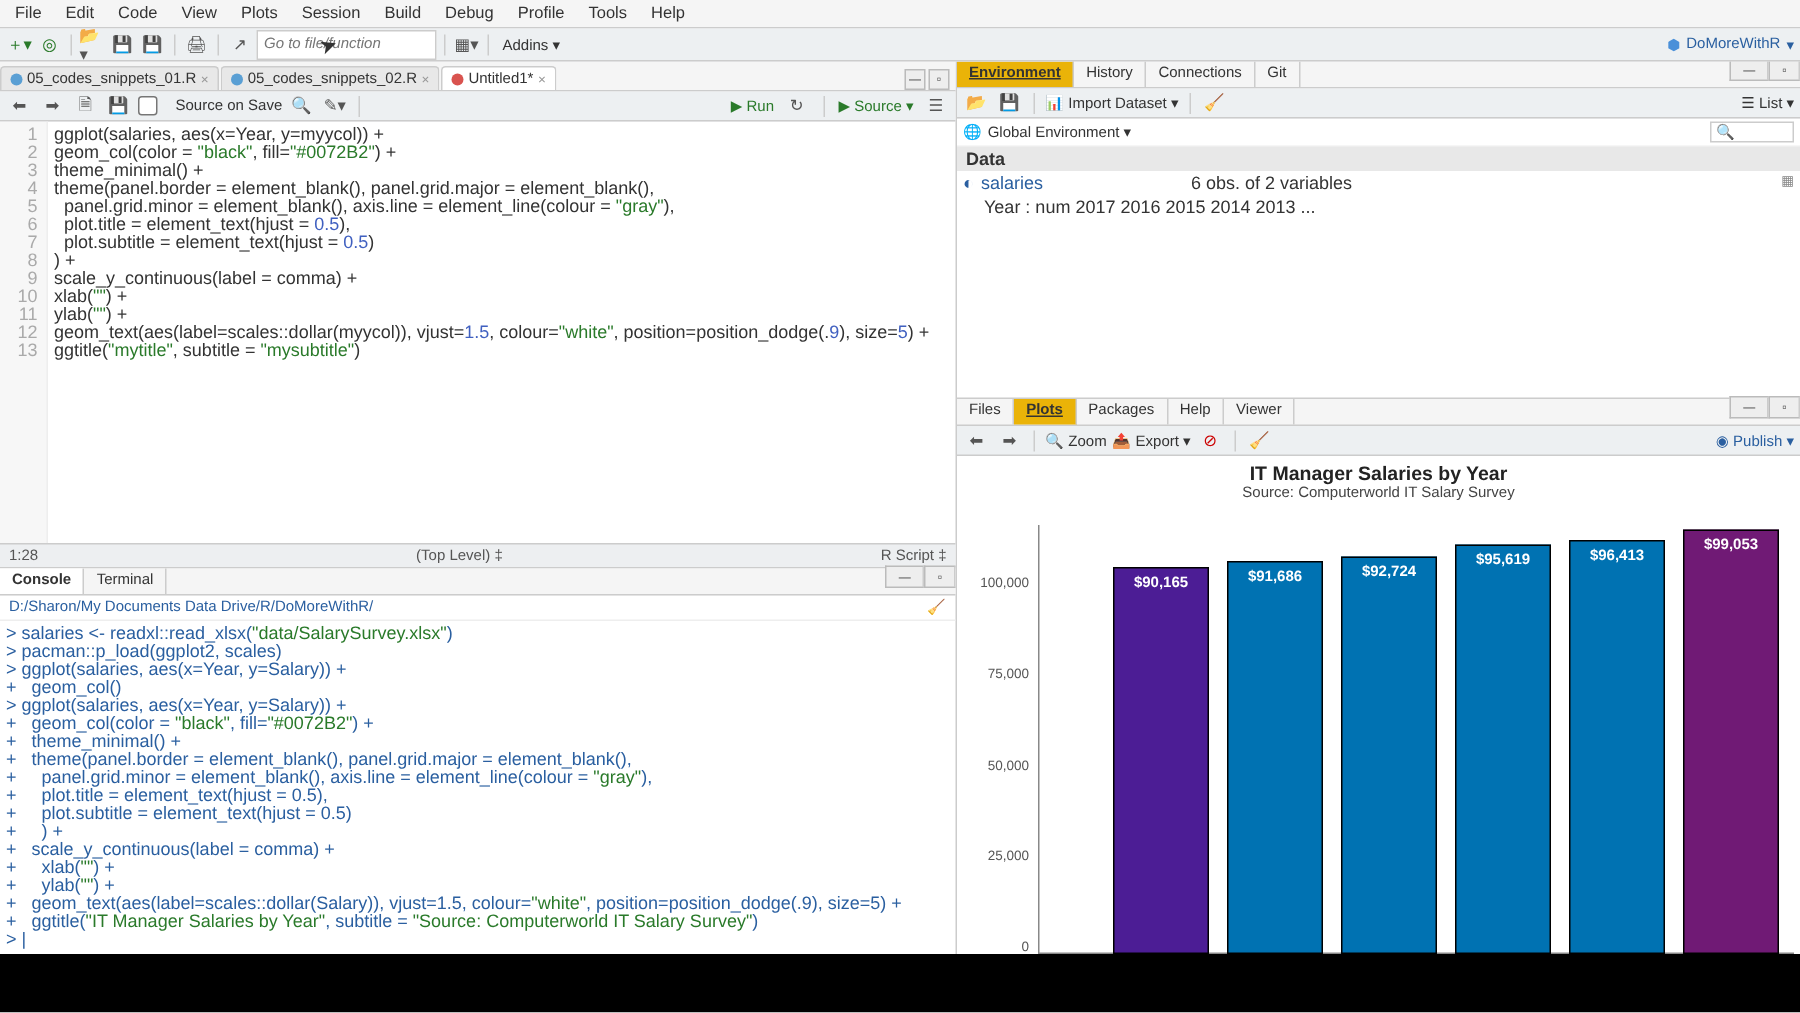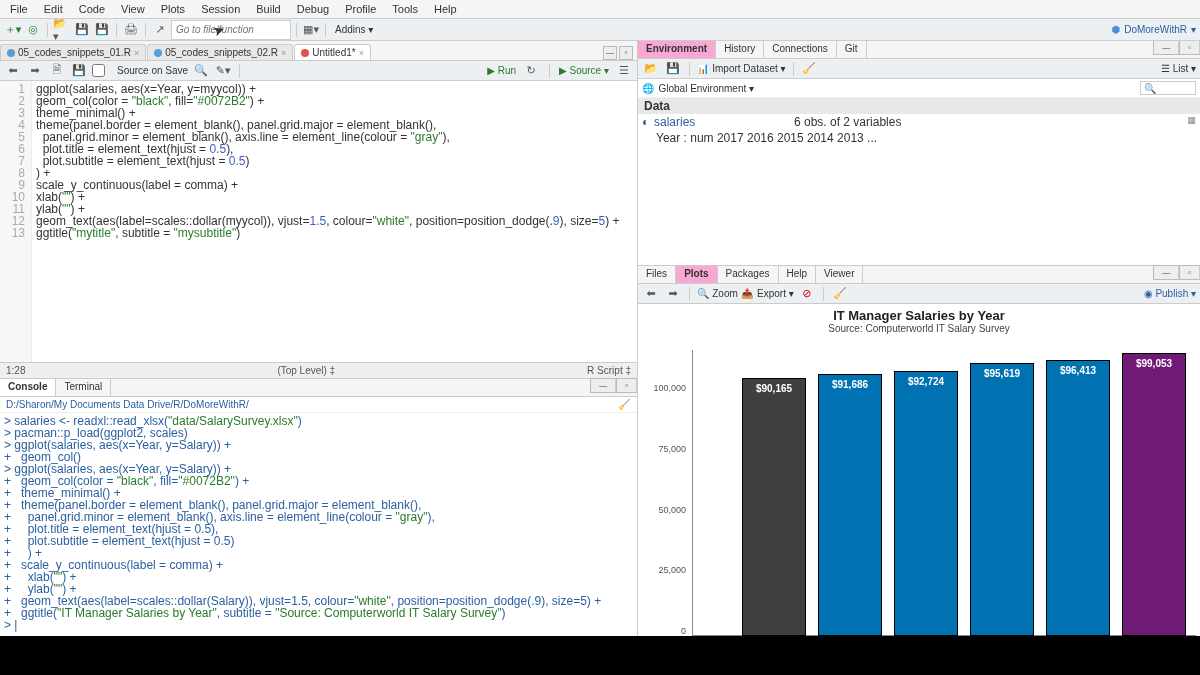--- a/index.html
+++ b/index.html
@@ -57,21 +57,21 @@
 .ctabs span.active { background:#fff; font-weight:bold; }
 .cpath { padding:2px 6px; font-size:10px; color:#2a5fa0; border-bottom:1px solid #eee; display:flex; justify-content:space-between; }
 .cpath .cmin { color:#888; }
 .console { flex:1; padding:2px 4px; font-family:Consolas,"Lucida Console",monospace; font-size:12px; line-height:12px; white-space:pre; color:#2a5fa0; overflow:hidden; }
 .console .str { color:#2a7a2a; }
 
 
 .env-pane { height:225px; display:flex; flex-direction:column; border-bottom:1px solid #ccc; }
 .etabs { display:flex; background:#f5f5f5; border-bottom:1px solid #ccc; height:18px; font-size:10px; }
 .etabs span { padding:2px 8px; border-right:1px solid #ccc; }
-.etabs span.active { background:#f9a8d4; font-weight:bold; }
+.etabs span.active { background:#eab308; font-weight:bold;text-decoration:underline; }
 .env-toolbar { display:flex; align-items:center; gap:4px; padding:2px 4px; background:#edf0f2; border-bottom:1px solid #ccc; height:20px; font-size:10px; }
 .env-toolbar .list { margin-left:auto; }
 .env-scope { display:flex; align-items:center; gap:4px; padding:2px 4px; border-bottom:1px solid #eee; font-size:10px; }
 .env-scope input { margin-left:auto; width:56px; height:14px; border:1px solid #ccc; font-size:10px; padding:0 3px; }
 .env-body { flex:1; padding:0; font-size:12px; }
 .env-body .section { background:#e8e8e8; padding:1px 6px; font-weight:bold; color:#333; }
 .env-body .row { display:flex; padding:1px 4px; font-family:Consolas,monospace; }
 .env-body .row .name { width:140px; color:#2a5fa0; }
 .env-body .row .val { flex:1; color:#333; }
 .env-body .row.sub { padding-left:18px; color:#333; }
@@ -288,21 +288,21 @@
                   <span>100,000</span>
                   <span>75,000</span>
                   <span>50,000</span>
                   <span>25,000</span>
                   <span>0</span>
                 </div>
               <div class="bars-wrap">
                 <div class="axis-line-y"></div>
                 <div class="axis-line-x"></div>
                 <div class="bars" id="bars">
-                    <div class="bar" style="height: 90.165%; background: #404040; margin-left: 40px;">
+                    <div class="bar" style="height: 90.165%; background: #4c1d95; margin-left: 40px;">
                       <div class="lbl">$90,165</div>
                     </div>
                     <div class="bar" style="height: 91.686%; background: rgb(0, 114, 178);">
                       <div class="lbl">$91,686</div>
                     </div>
                     <div class="bar" style="height: 92.724%; background: rgb(0, 114, 178);">
                       <div class="lbl">$92,724</div>
                     </div>
                     <div class="bar" style="height: 95.619%; background: rgb(0, 114, 178);">
                       <div class="lbl">$95,619</div>

